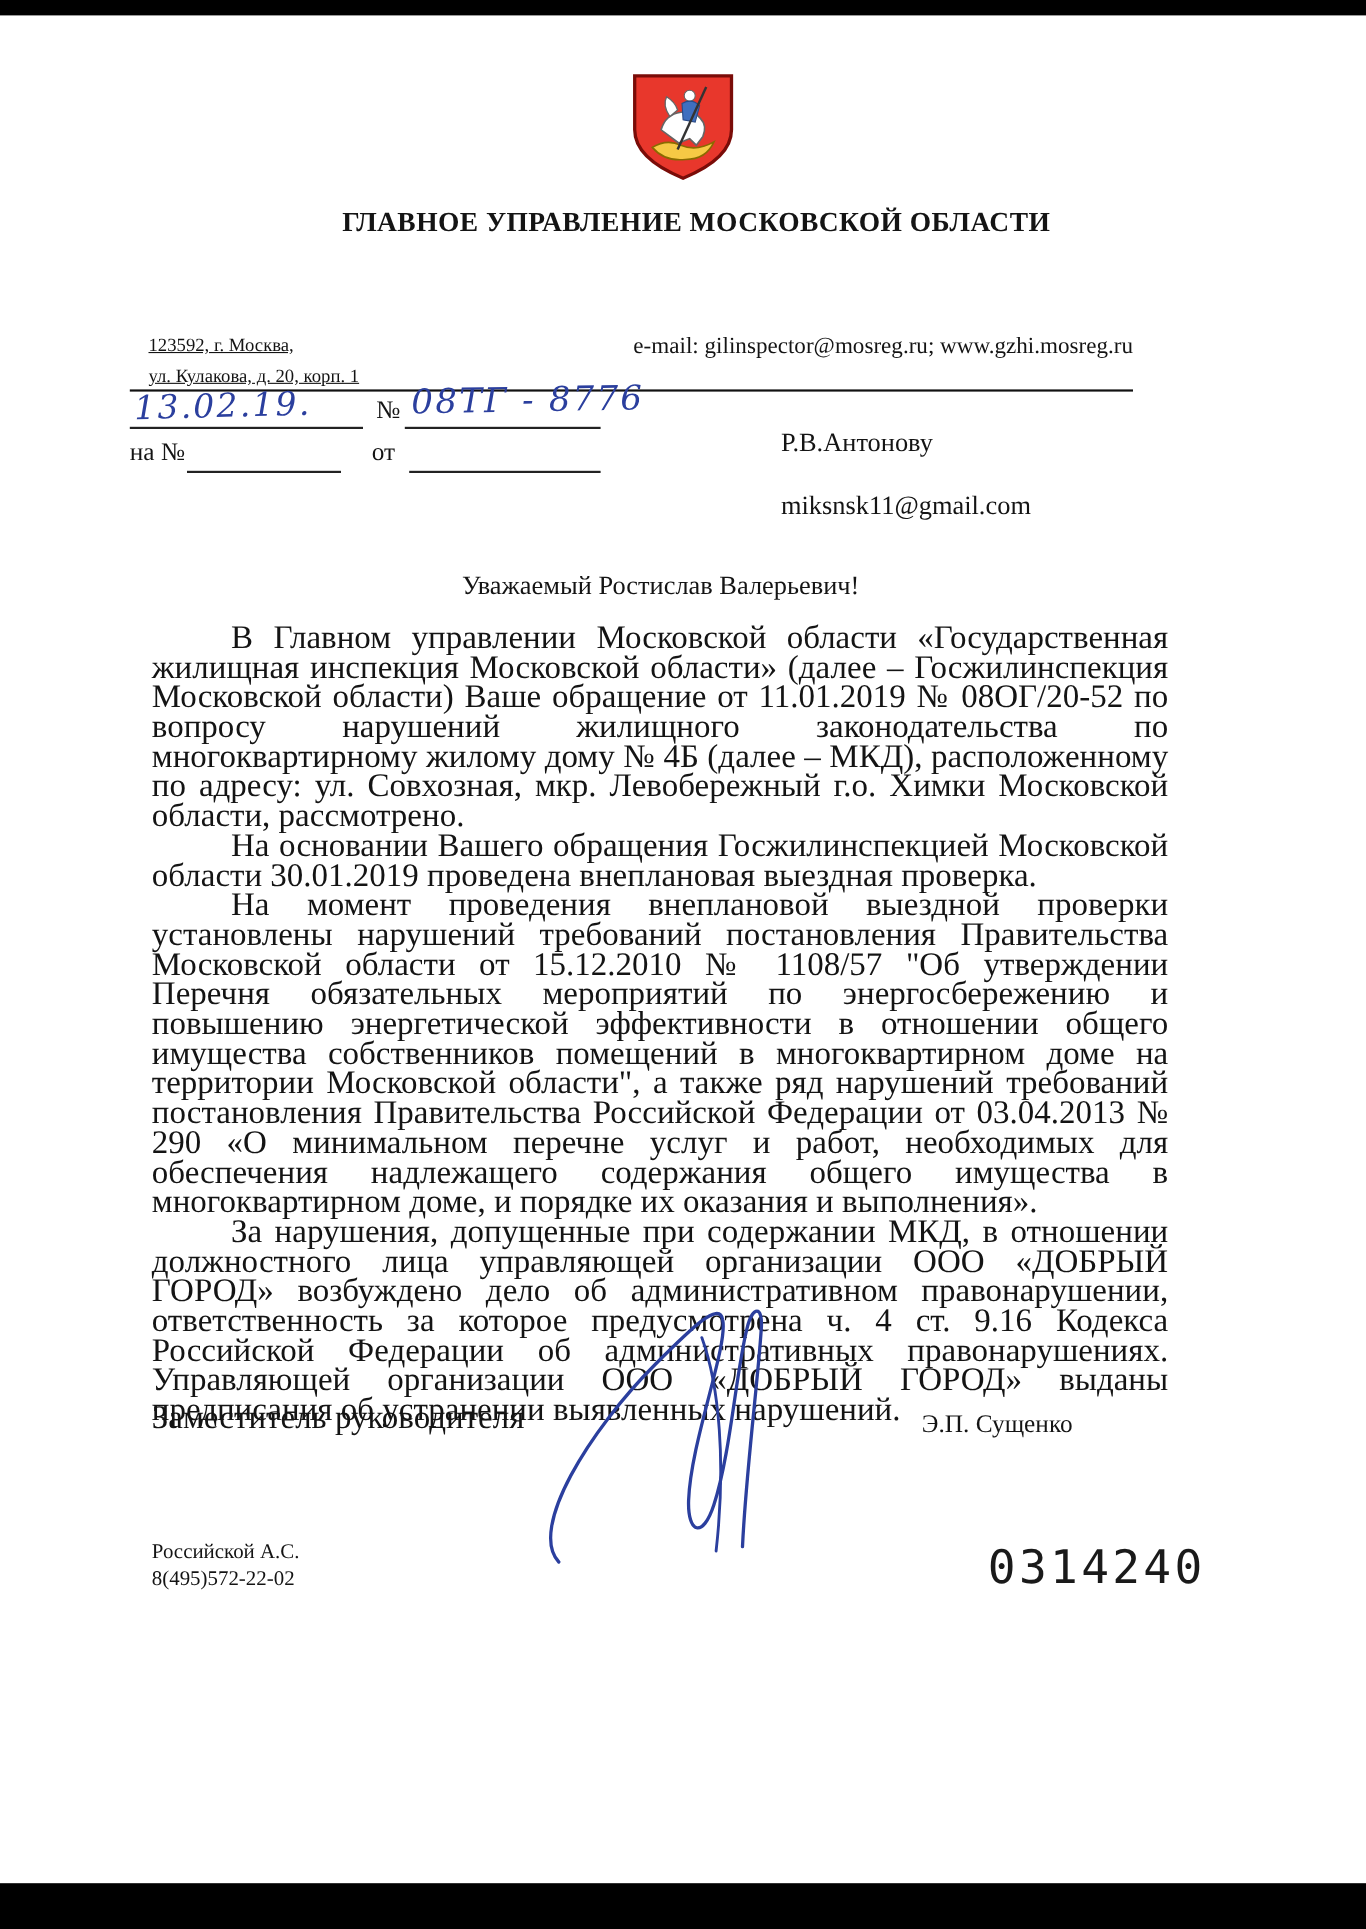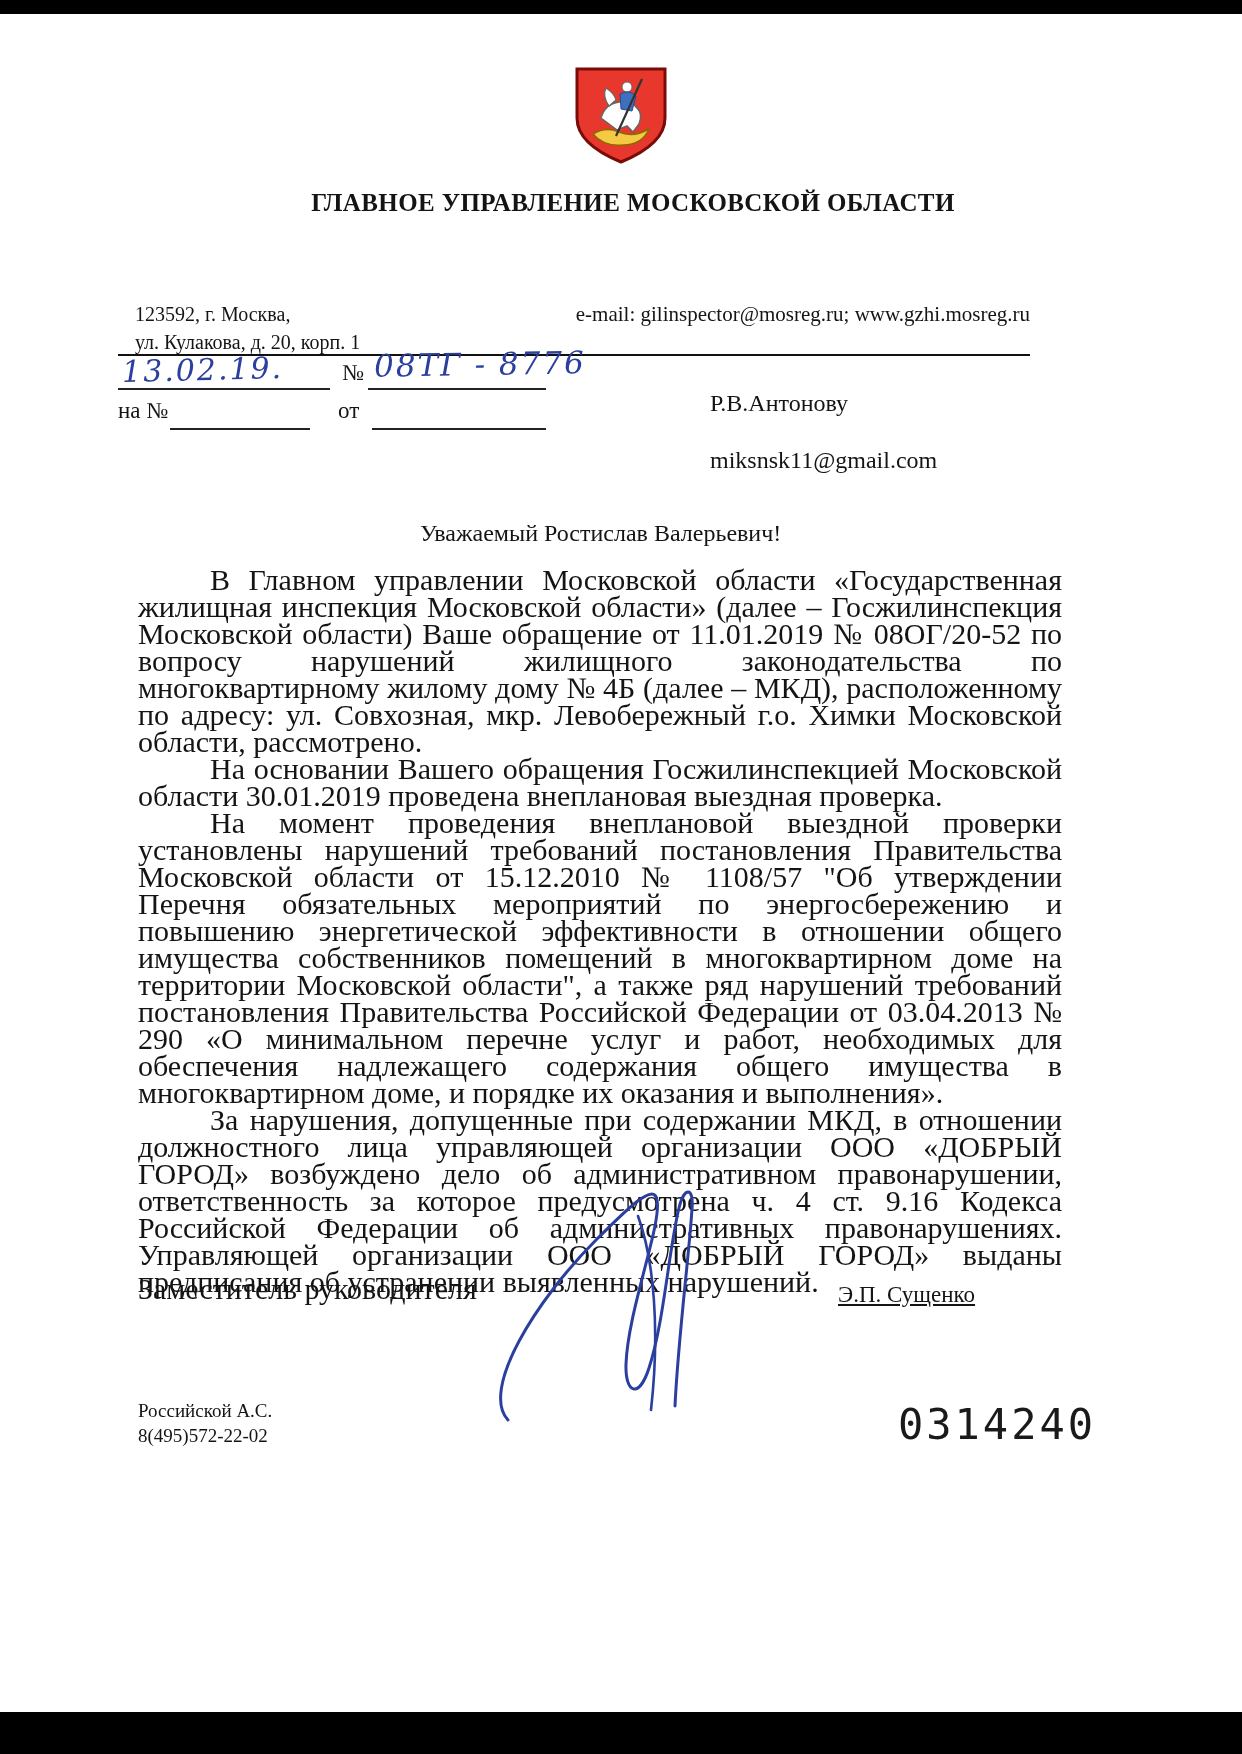--- a/index.html
+++ b/index.html
@@ -5,35 +5,35 @@
   html,body{margin:0;padding:0;}
   body{width:1242px;height:1754px;position:relative;background:#ffffff;
        font-family:"Liberation Serif",serif;color:#141414;}
   .page{position:absolute;inset:0;background:#fff;overflow:hidden;}
   .scan-bar{position:absolute;left:0;width:100%;background:#000;}
   .scan-bar.top{top:0;height:14px;}
   .scan-bar.bottom{top:1712px;height:42px;}
   .emblem{position:absolute;left:571px;top:66px;width:100px;height:100px;}
   .org-title{position:absolute;top:186px;left:0;width:100%;text-align:center;
              font-weight:bold;font-size:25px;line-height:34px;letter-spacing:0.4px;margin-left:12px;}
-  .addr{position:absolute;left:135px;top:300px;font-size:20px;line-height:28px;}
+  .addr{position:absolute;left:135px;top:300px;font-size:17px;line-height:28px;text-decoration:underline;}
   .contact{position:absolute;left:560px;top:300px;width:470px;text-align:right;
            font-size:21px;line-height:28px;}
   .hrule{position:absolute;left:118px;top:354px;width:912px;height:2px;background:#111;}
   .hand{font-family:"DejaVu Serif",serif;font-style:italic;color:#2b3f9e;
         letter-spacing:2px;white-space:nowrap;}
   .blank{position:absolute;height:0;border-bottom:2px solid #222;}
   .lbl{position:absolute;font-size:23px;}
   .recipient{position:absolute;left:710px;font-size:24px;}
   .salutation{position:absolute;left:420px;top:520px;font-size:24px;}
   .body-text{position:absolute;left:138px;top:566px;width:924px;}
   .body-text p{margin:0;font-size:30px;line-height:27px;text-align:justify;
                text-indent:72px;}
   .sig-label{position:absolute;left:138px;top:1272px;font-size:30px;}
-  .sig-name{position:absolute;left:838px;top:1282px;font-size:23px;text-decoration:underline;}
+  .sig-name{position:absolute;left:838px;top:1282px;font-size:23px;}
   .sig-scribble{position:absolute;left:478px;top:1178px;width:300px;height:250px;}
   .executor{position:absolute;left:138px;top:1398px;font-size:19px;line-height:25px;}
   .stamp-number{position:absolute;left:898px;top:1400px;
                 font-family:"DejaVu Sans Mono",monospace;font-size:42px;
                 letter-spacing:3px;color:#1a1a1a;}
 </style>
 </head>
 <body>
 
 <div class="page">

